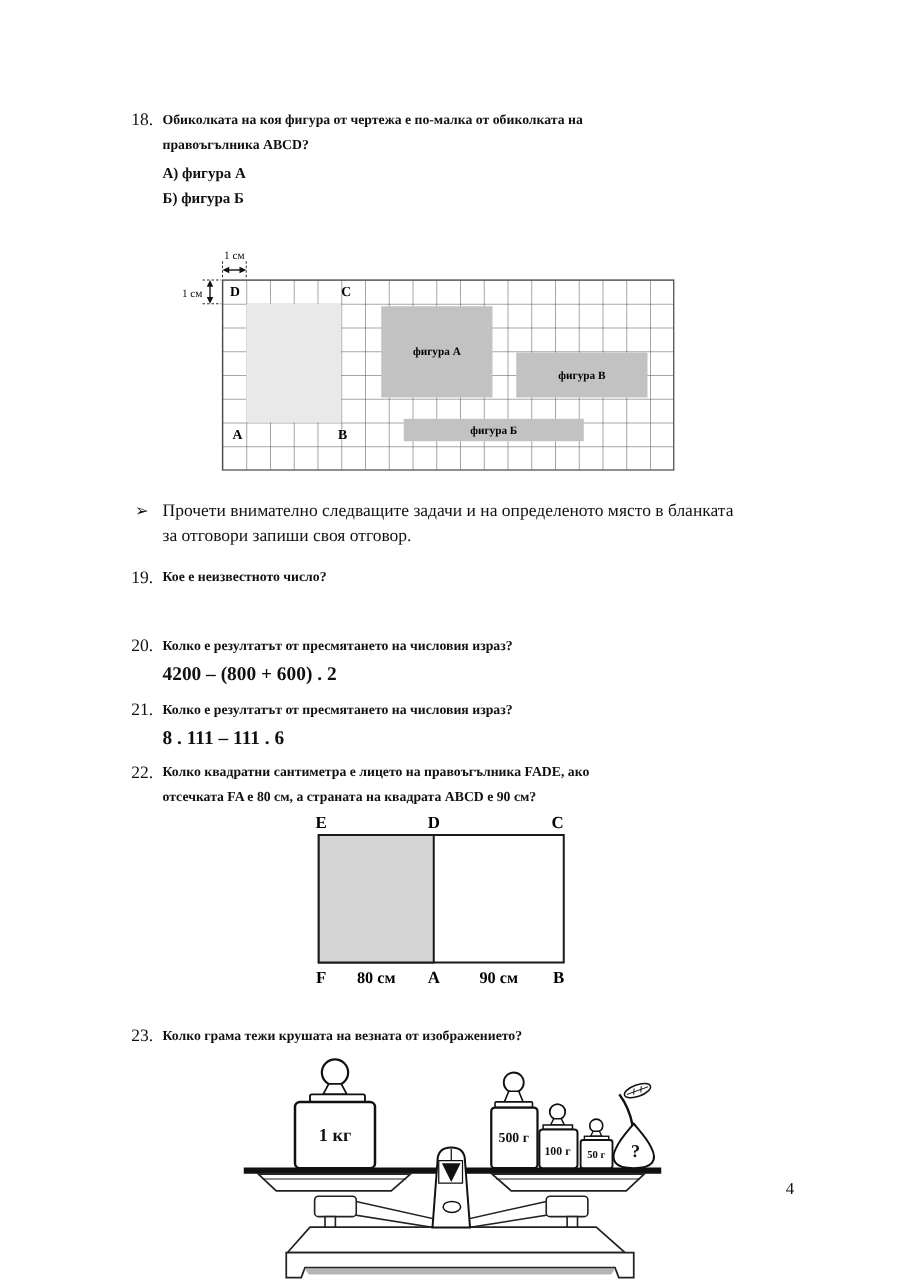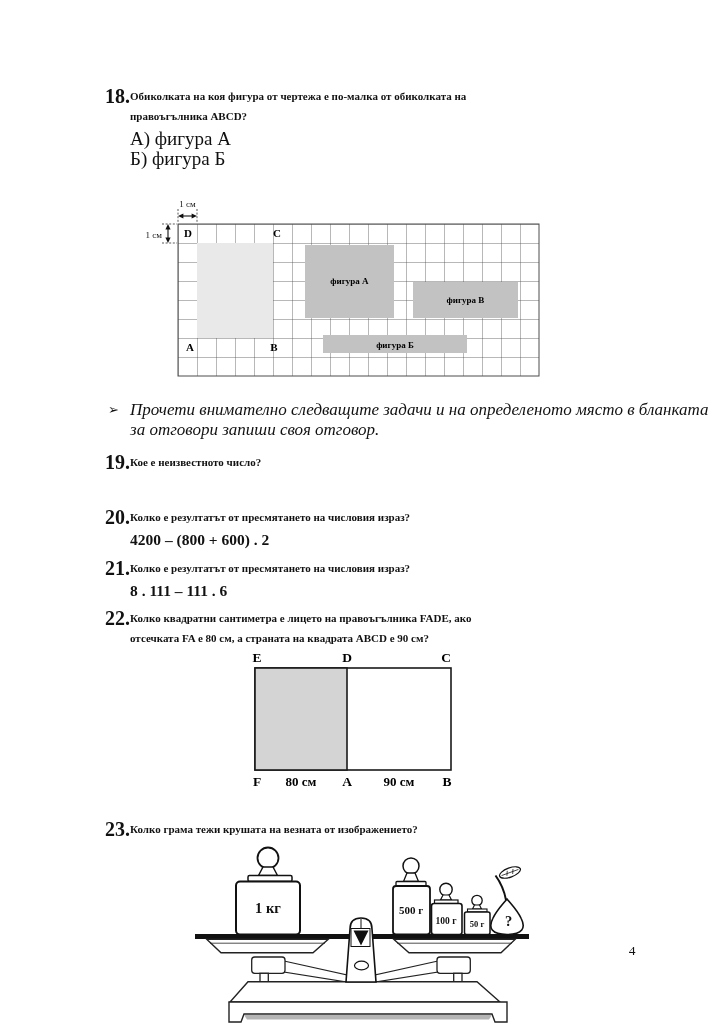--- a/index.html
+++ b/index.html
@@ -1,29 +1,29 @@
 <!DOCTYPE html>
 <html><head>
 <meta charset="utf-8">
 <style>
   html,body{margin:0;padding:0;background:#fff;}
   #page{position:relative;width:724px;height:1024px;background:#ffffff;overflow:hidden;
         font-family:"Liberation Serif",serif;color:#111;}
   .q{position:absolute;display:flex;}
-  .qnum{font-weight:bold;font-size:20px;width:25px;flex:none;line-height:19.5px;}
+  .qnum{font-weight:normal;font-size:14px;width:25px;flex:none;line-height:19.5px;}
   .qbody{line-height:19.5px;}
   .qtext{font-weight:bold;font-size:11px;line-height:19.5px;}
-  .opts{font-size:19px;font-weight:normal;margin-top:3px;line-height:19.6px;}
+  .opts{font-size:12px;font-weight:bold;margin-top:3px;line-height:19.6px;}
   .expr{font-weight:bold;font-size:15.5px;margin-top:2px;white-space:nowrap;}
   .ansbox{display:inline-block;width:17px;height:17px;border:1.3px solid #444;
           vertical-align:-4px;margin:0 3px 0 6px;background:#fff;}
   .instr{position:absolute;left:108px;top:400px;display:flex;}
   .instr .bullet{font-family:"DejaVu Sans",sans-serif;font-size:13px;width:22px;flex:none;
                  line-height:19.5px;color:#111;}
-  .instr .itxt{font-style:italic;font-size:17px;line-height:19.5px;}
+  .instr .itxt{font-size:14px;line-height:19.5px;}
   .pagenum{position:absolute;left:622px;top:943px;font-size:13.5px;width:20px;text-align:center;}
   svg text{font-family:"Liberation Serif",serif;}
   .svgwrap{position:absolute;}
 </style>
 </head>
 <body>
 
 <div id="page">
 
   <div class="q" style="left:105px;top:87px;">

